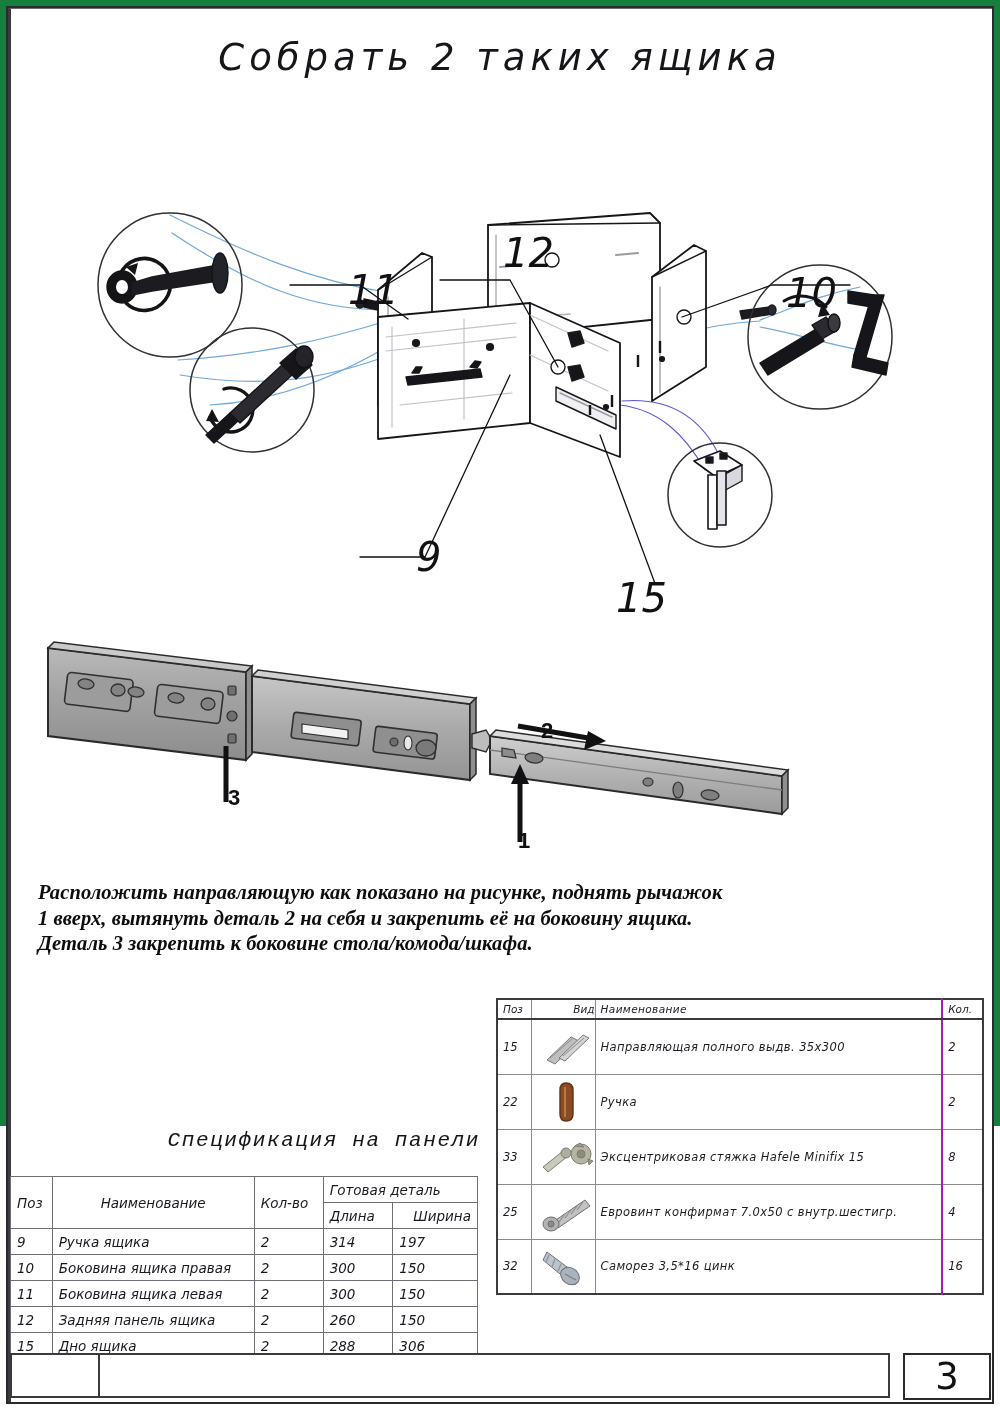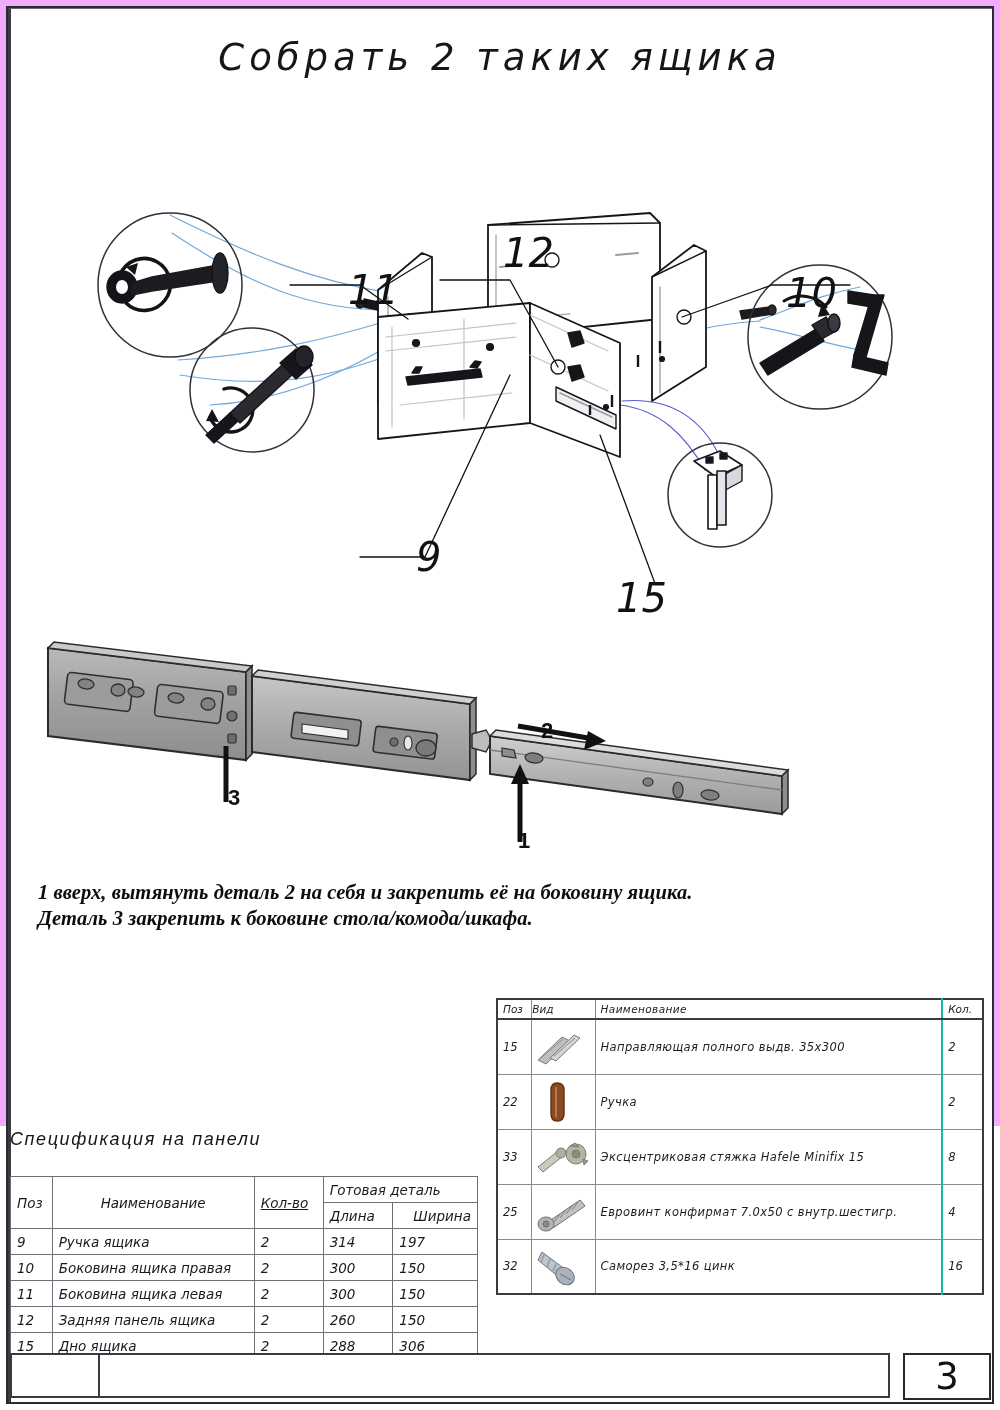--- a/index.html
+++ b/index.html
@@ -10,21 +10,21 @@
   body {
     width: 1000px; height: 1410px;
     font-family: "Liberation Sans", sans-serif;
     position: relative;
     overflow: hidden;
   }
   .page {
     position: absolute;
     left: 0; top: 0;
     width: 1000px; height: 1126px;
-    background: #f0abfc;
+    background: #15803d;
   }
   .page-border {
     position: absolute;
     left: 6px; top: 6px;
     width: 988px; height: 1398px;
     border: 2px solid #2b2b2f;
     background: #ffffff;
   }
   .page-border-inner {
     position: absolute;
@@ -102,24 +102,24 @@
   }
 
   
   table { border-collapse: collapse; }
 
   
   .spec-title {
     position: absolute;
     left: 10px; top: 1129px;
     width: 470px;
-    text-align: left;
-    font-family: Liberation Sans, sans-serif;
+    text-align: right;
+    font-family: Liberation Mono, monospace;
     font-style: italic;
-    font-size: 18px;
+    font-size: 21px;
     letter-spacing: 1.6px;
     color: #16161a;
   }
   .spec-table {
     position: absolute;
     left: 10px; top: 1176px;
     width: 468px;
   }
   .spec-table td, .spec-table th {
     border: 1px solid #6e6e76;
@@ -129,21 +129,21 @@
     font-size: 13.5px;
     color: #191920;
     font-weight: normal;
     text-align: left;
     height: 26px;
     vertical-align: middle;
     background: #fff;
   }
   .spec-table .c-pos   { width: 42px; }
   .spec-table .c-name  { width: 212px; }
-  .spec-table .c-qty   { width: 72px; text-decoration: underline; }
+  .spec-table .c-qty   { width: 72px; }
   .spec-table .c-len   { width: 71px; margin-top: 12px; }
   .spec-table .c-wid   { width: 71px; padding-left: 20px; }
 
   
   .parts-table {
     position: absolute;
     left: 496px; top: 998px;
     width: 488px;
     border: 2px solid #3a3a40;
   }
@@ -159,23 +159,23 @@
     padding: 2px 5px;
     background: #fff;
   }
   .parts-table thead td {
     height: 20px;
     font-size: 10.5px;
     border-bottom: 2px solid #3a3a40;
   }
   .parts-table tbody td { height: 55px; }
   .parts-table .p-pos  { width: 34px; }
-  .parts-table .p-view { width: 62px; padding: 0; text-align: left; }
+  .parts-table .p-view { width: 62px; padding: 0; text-align: right; }
   .parts-table .p-name { width: 340px; letter-spacing: 0.4px; }
-  .parts-table .p-qty  { width: 40px; border-left: 2px solid #14b8a6; }
+  .parts-table .p-qty  { width: 40px; border-left: 2px solid #a21caf; }
   .parts-table .p-view svg { display: inline-block; vertical-align: middle; }
 
   
   .footer-block {
     position: absolute;
     left: 10px; top: 1353px;
     width: 880px; height: 45px;
     border: 2px solid #3a3a40;
     background: #fff;
   }
@@ -418,20 +418,21 @@
 
       <path d="M478 96 L 548 108" stroke="#111114" stroke-width="5"></path>
       <path d="M566 111 l -22 9 l 4 -19 z" fill="#111114"></path>
     </svg>
   </div>
   <div class="rail-marker" id="rail-marker-3">3</div>
   <div class="rail-marker" id="rail-marker-1">1</div>
   <div class="rail-marker" id="rail-marker-2">2</div>
 
   <div class="instructions">
+    <div>Расположить направляющую как показано на рисунке, поднять рычажок</div>
     <div>1 вверх, вытянуть деталь 2 на себя и закрепить её на боковину ящика.</div>
     <div>Деталь 3 закрепить к боковине стола/комода/шкафа.</div>
   </div>
 
   <div class="spec-title">Спецификация на панели</div>
   <table class="spec-table">
     <thead>
       <tr>
         <td class="c-pos" rowspan="2">Поз</td>
         <td class="c-name" rowspan="2" style="text-align:center">Наименование</td>

